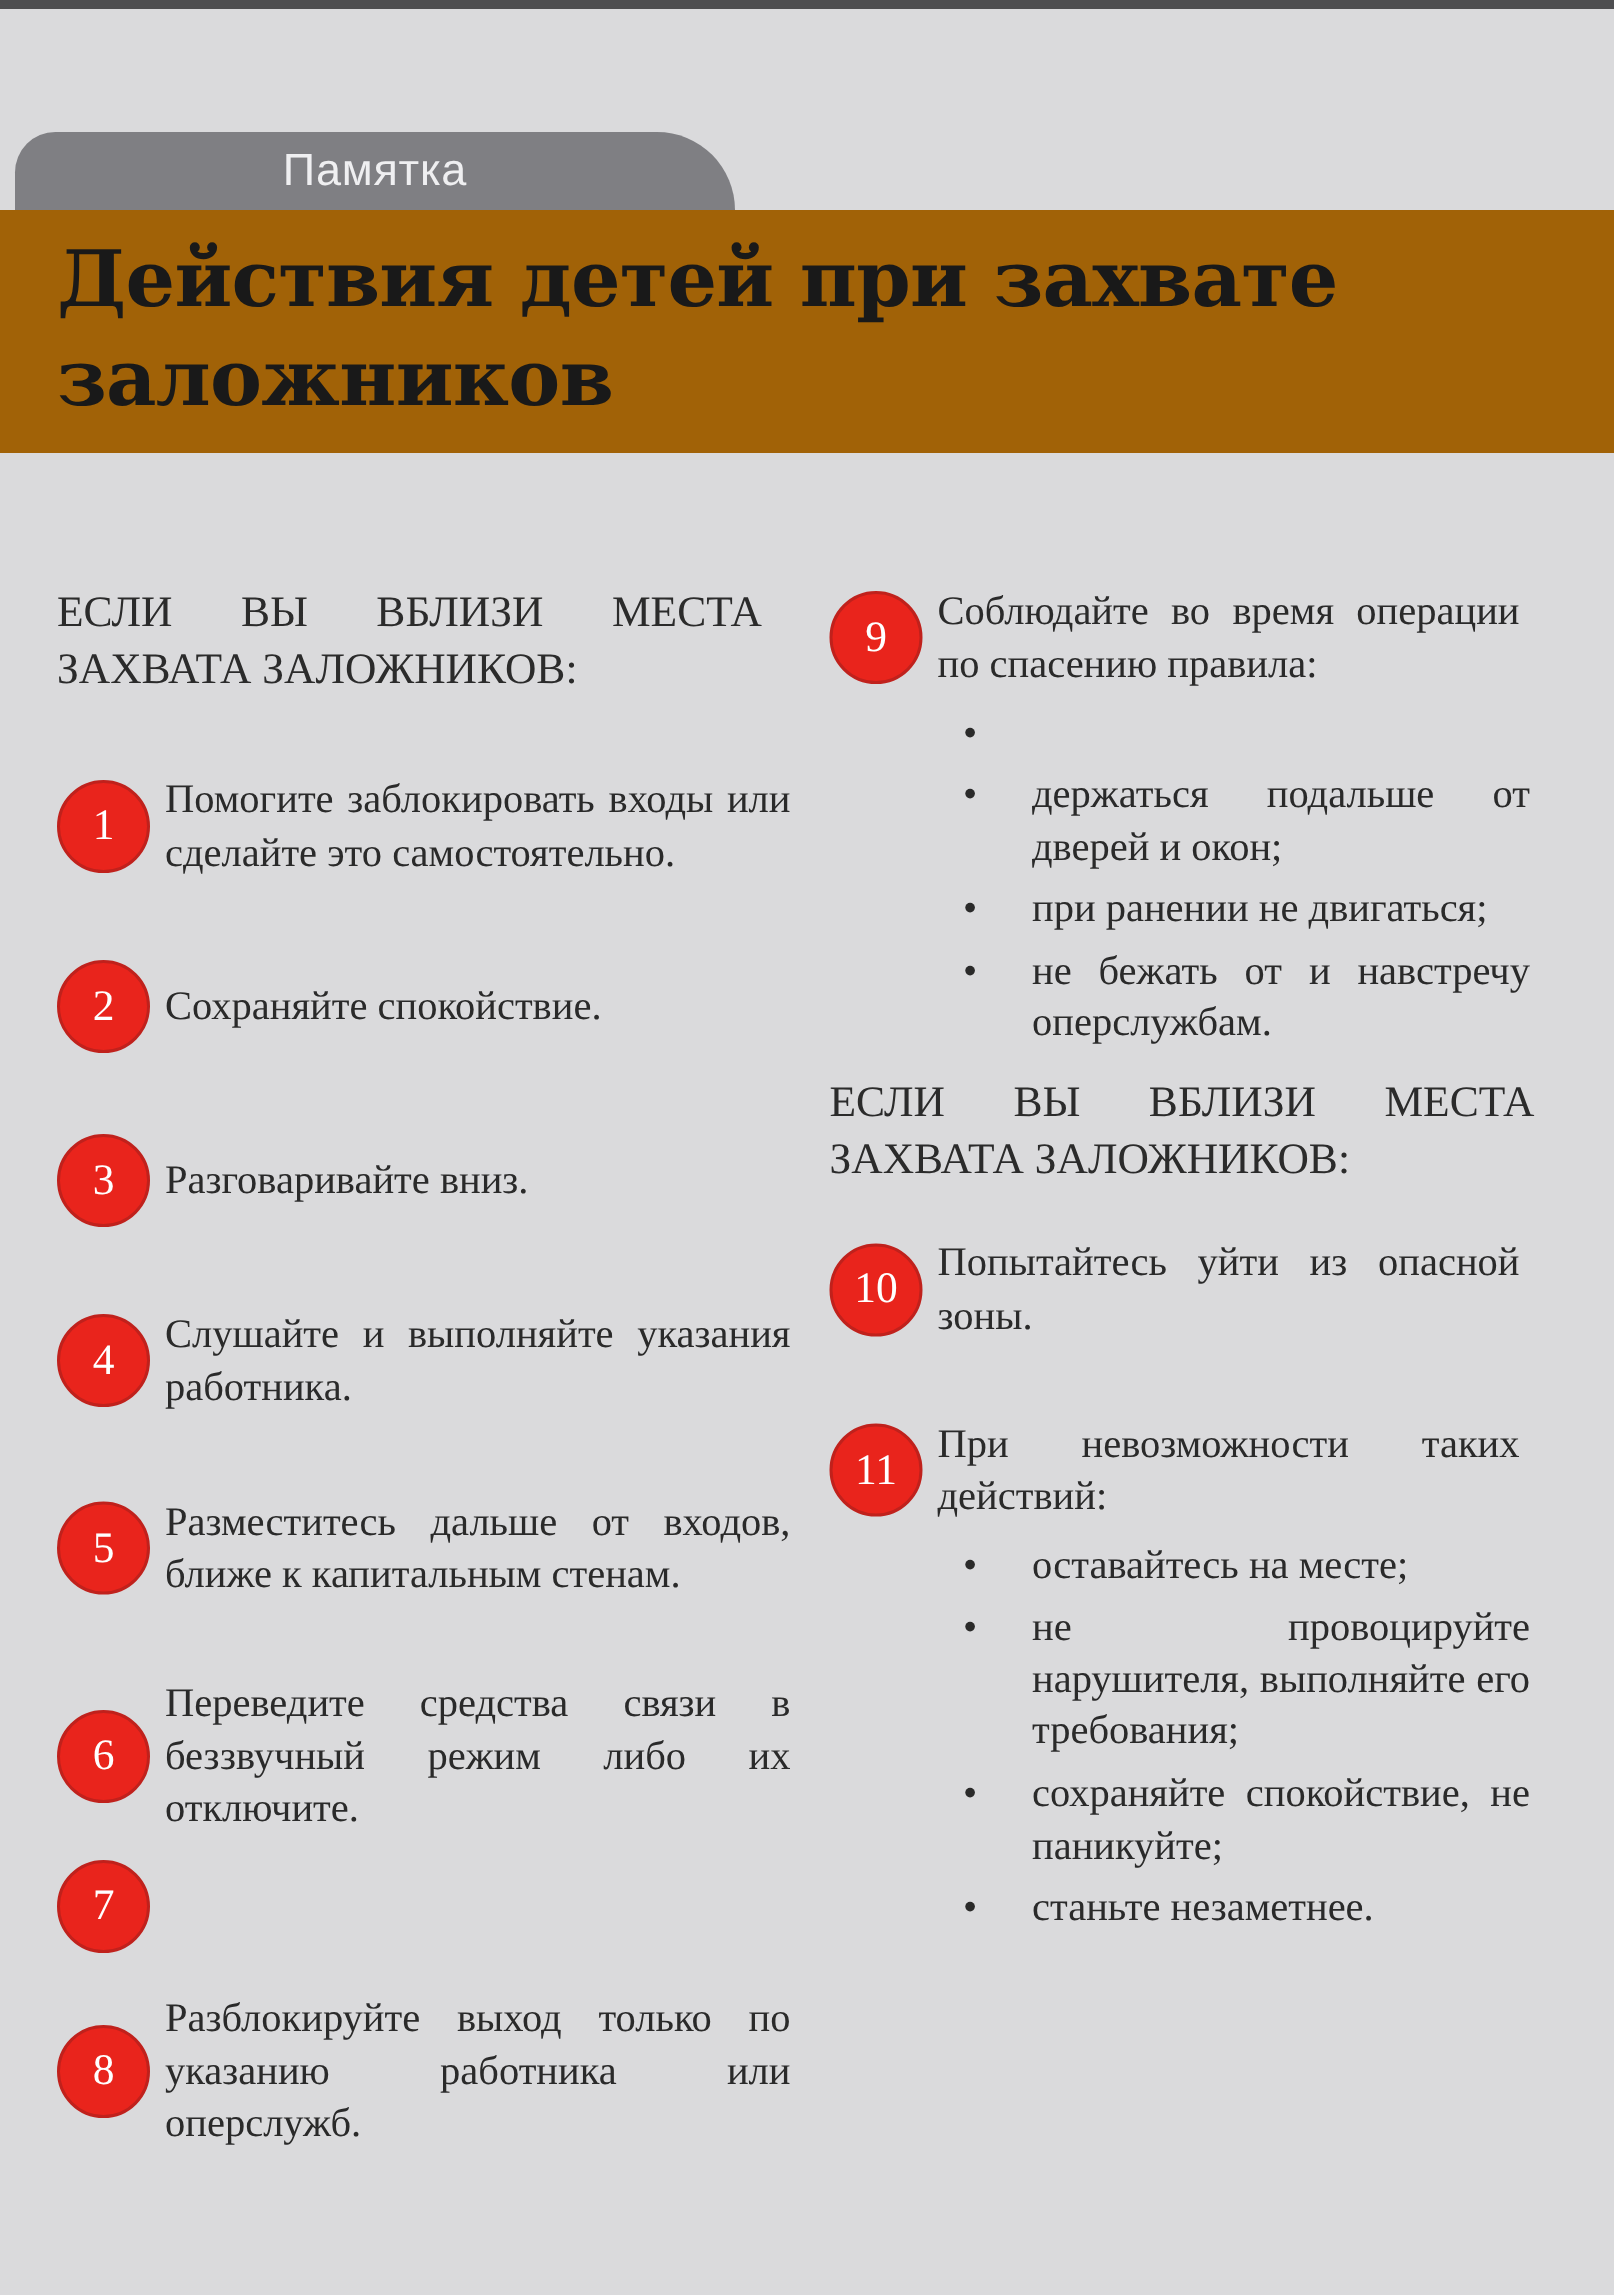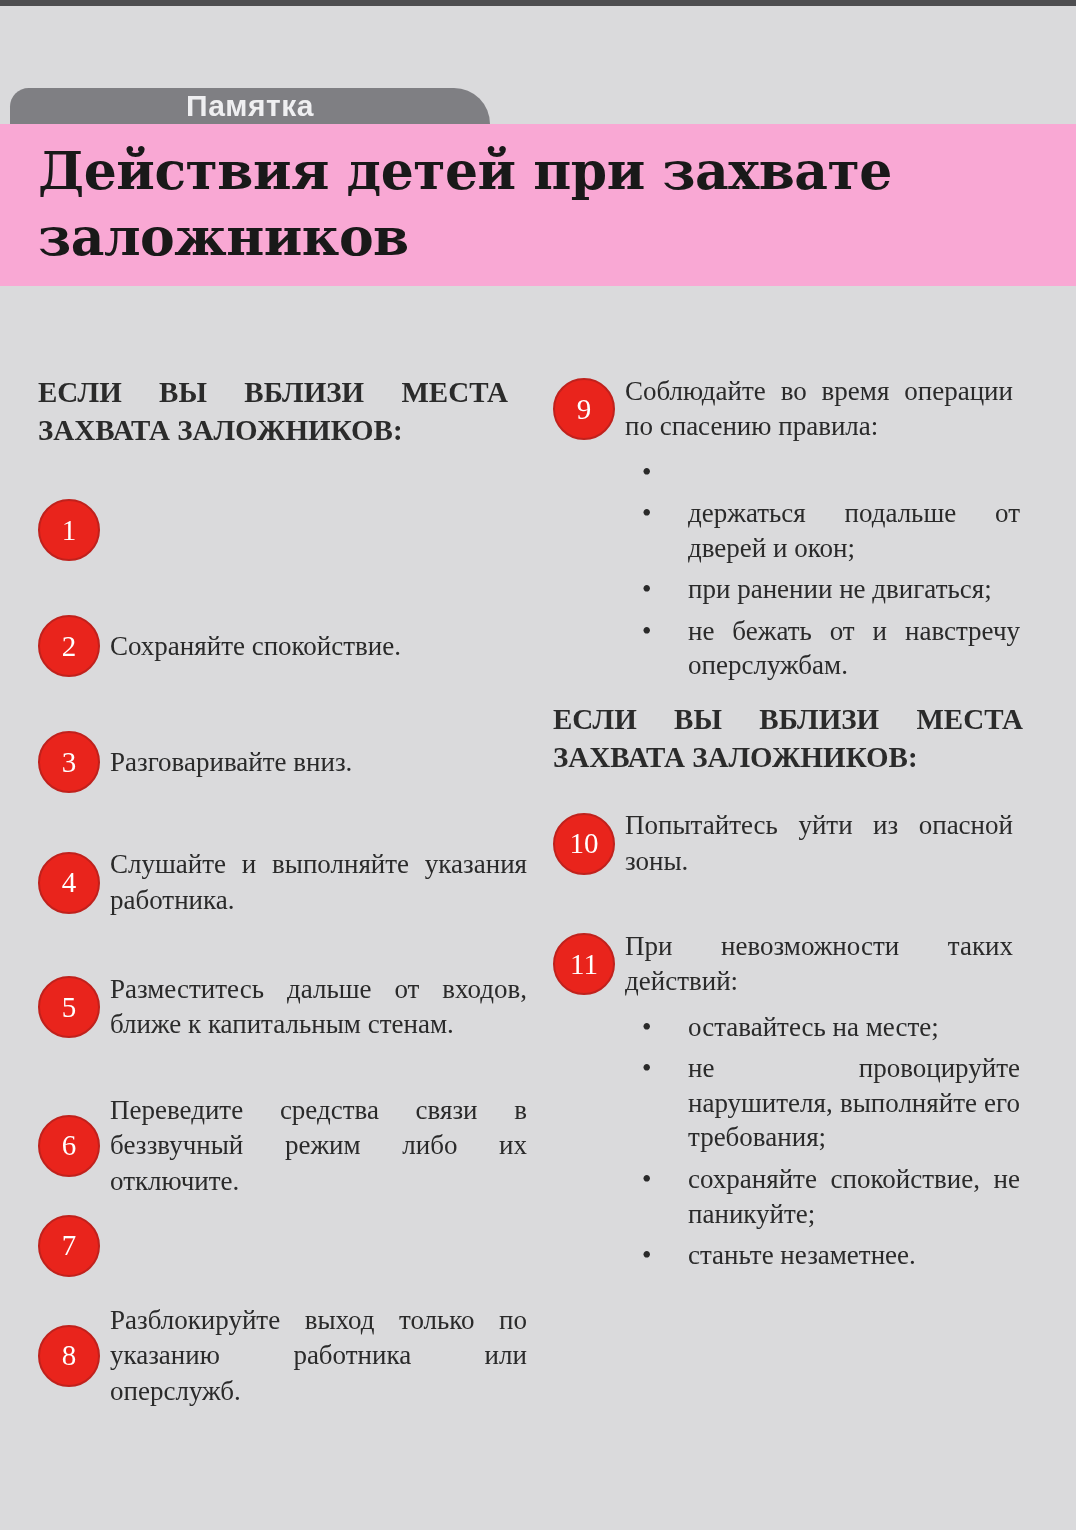--- a/index.html
+++ b/index.html
@@ -12,57 +12,56 @@
     color: #282828;
     overflow: hidden;
   }
   .top-strip {
     height: 6px;
     background: #4e4e50;
   }
   .tab {
     margin: 82px 0 0 10px;
     width: 480px;
-    height: 36px;
+    height: 52px;
     background: #7f7f83;
     border-radius: 30px 58px 0 0;
     display: flex;
     align-items: center;
     justify-content: center;
-    font-weight: bold;
   }
   .tab-label {
     font-family: "Liberation Sans", sans-serif;
     font-size: 30px;
     color: #efeff1;
     letter-spacing: 0.5px;
   }
   .title-band {
-    background: #f9a8d4;
+    background: #a16207;
     min-height: 162px;
     padding: 14px 52px 6px 38px;
   }
   .page-title {
     margin: 0;
     font-family: "DejaVu Serif", serif;
     font-weight: 700;
     font-size: 52px;
     line-height: 1.27;
     color: #191919;
     letter-spacing: -0.5px;
   }
   .content {
     display: grid;
     grid-template-columns: 1fr 1fr;
     column-gap: 26px;
     padding: 88px 34px 0 38px;
   }
   .col-heading {
     font-size: 29px;
-    font-weight: 700;
+    font-weight: 400;
     line-height: 1.3;
     margin: 0 0 50px 0;
     max-width: 470px;
     text-align: justify;
     color: #2b2b2b;
   }
   .item {
     display: flex;
     align-items: center;
     gap: 10px;
@@ -135,20 +134,21 @@
 
 <div class="content">
 
   <div class="col col-left">
     <h2 class="col-heading">ЕСЛИ ВЫ ВБЛИЗИ МЕСТА ЗАХВАТА ЗАЛОЖНИКОВ:</h2>
 
     <div class="item mb54">
       <div class="badge">
           <span class="badge-num">1</span>
         </div>
+      <p class="item-text">Помогите заблокировать входы или сделайте это самостоятельно.</p>
     </div>
 
     <div class="item mb54">
       <div class="badge">
           <span class="badge-num">2</span>
         </div>
       <p class="item-text">Сохраняйте спокойствие.</p>
     </div>
 
     <div class="item mb54">

